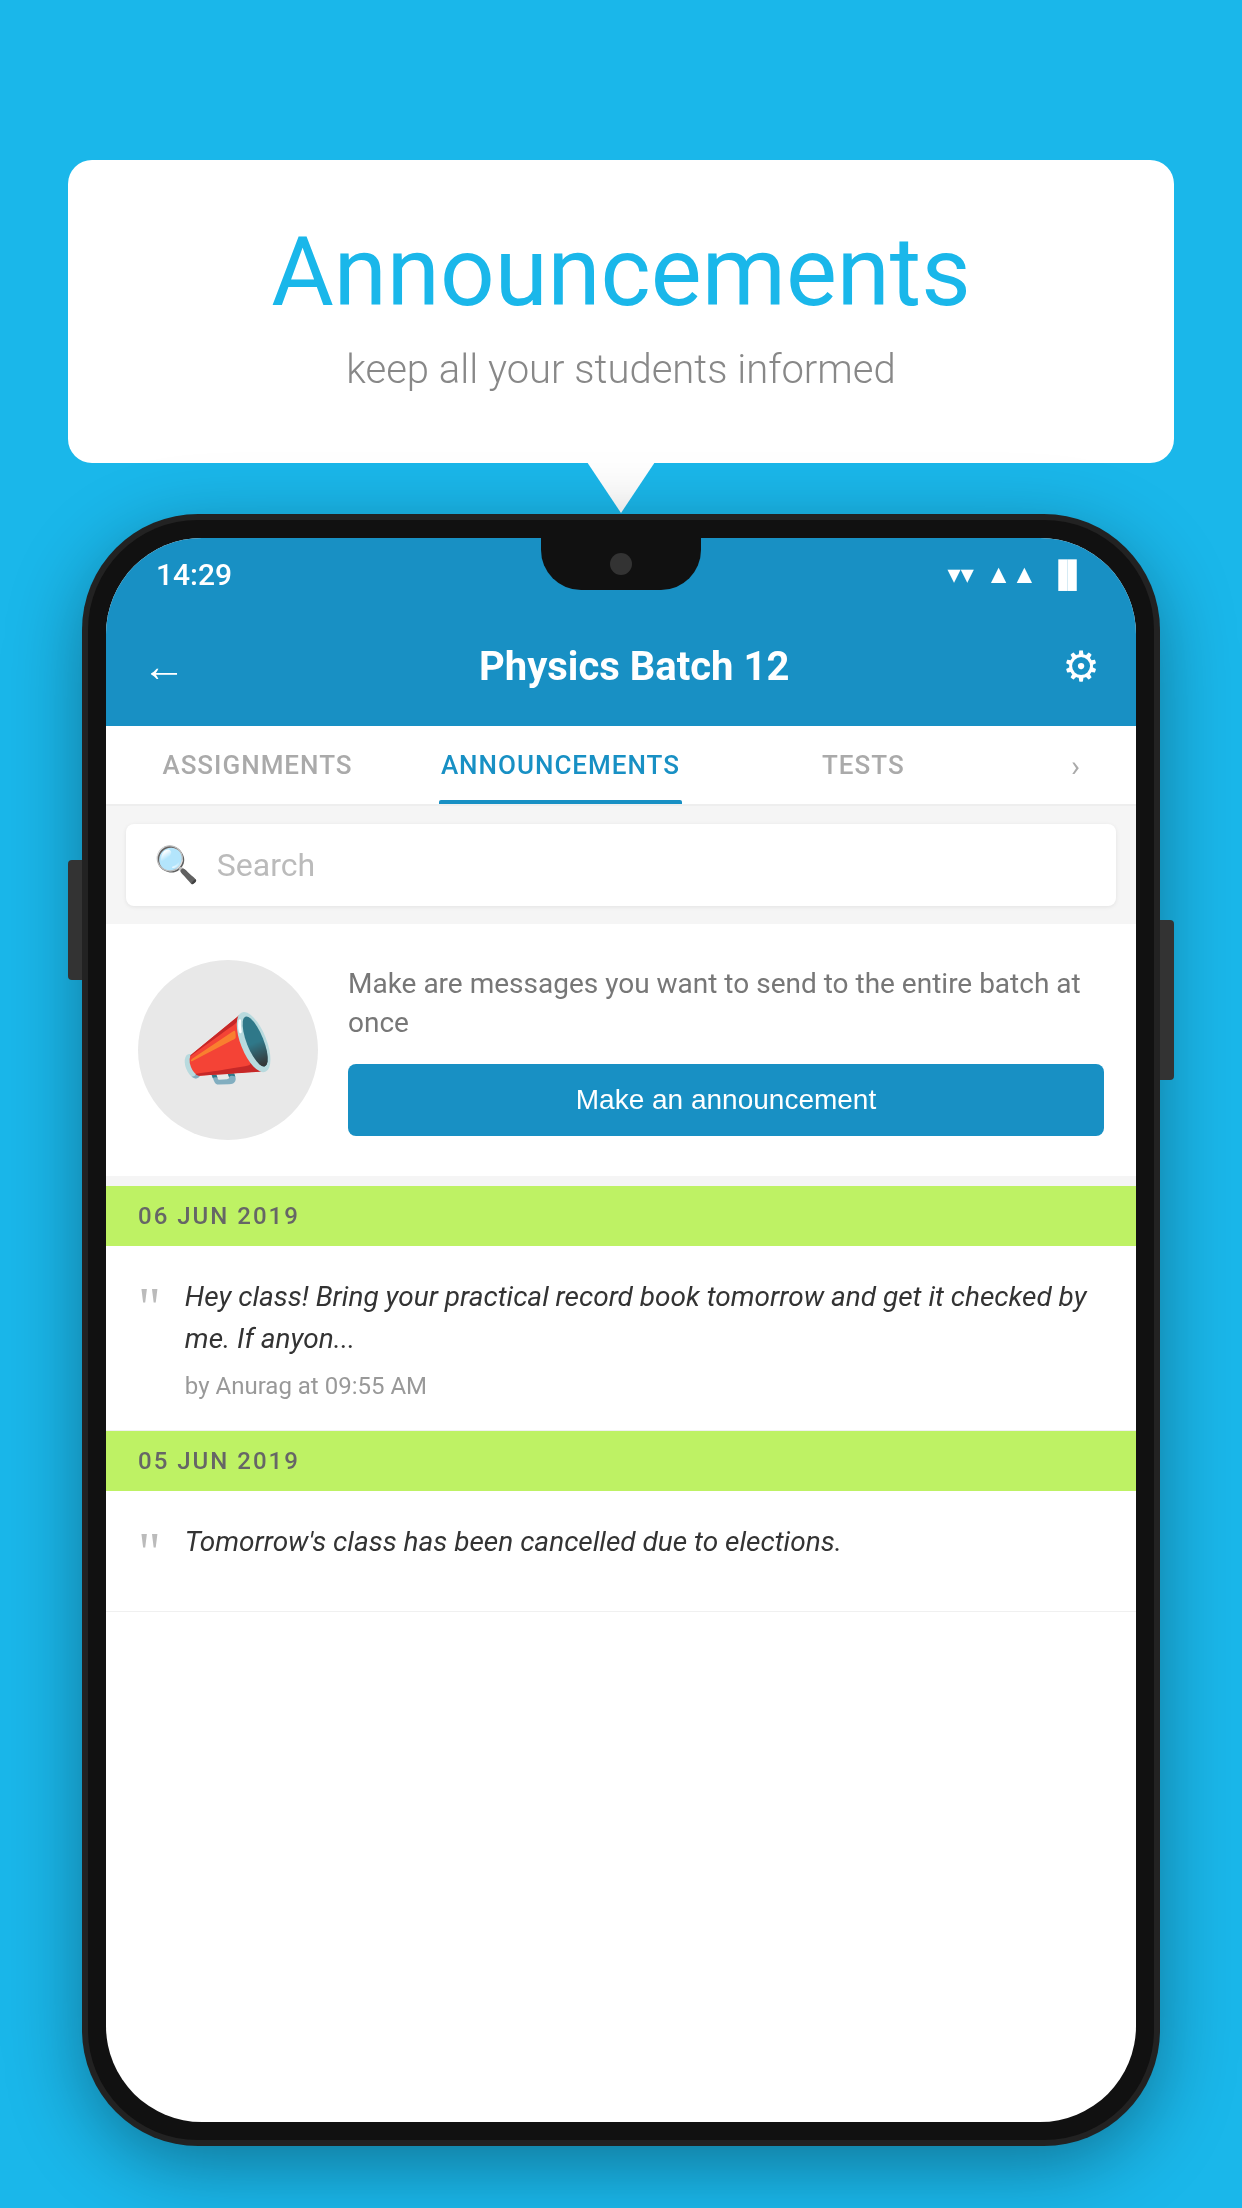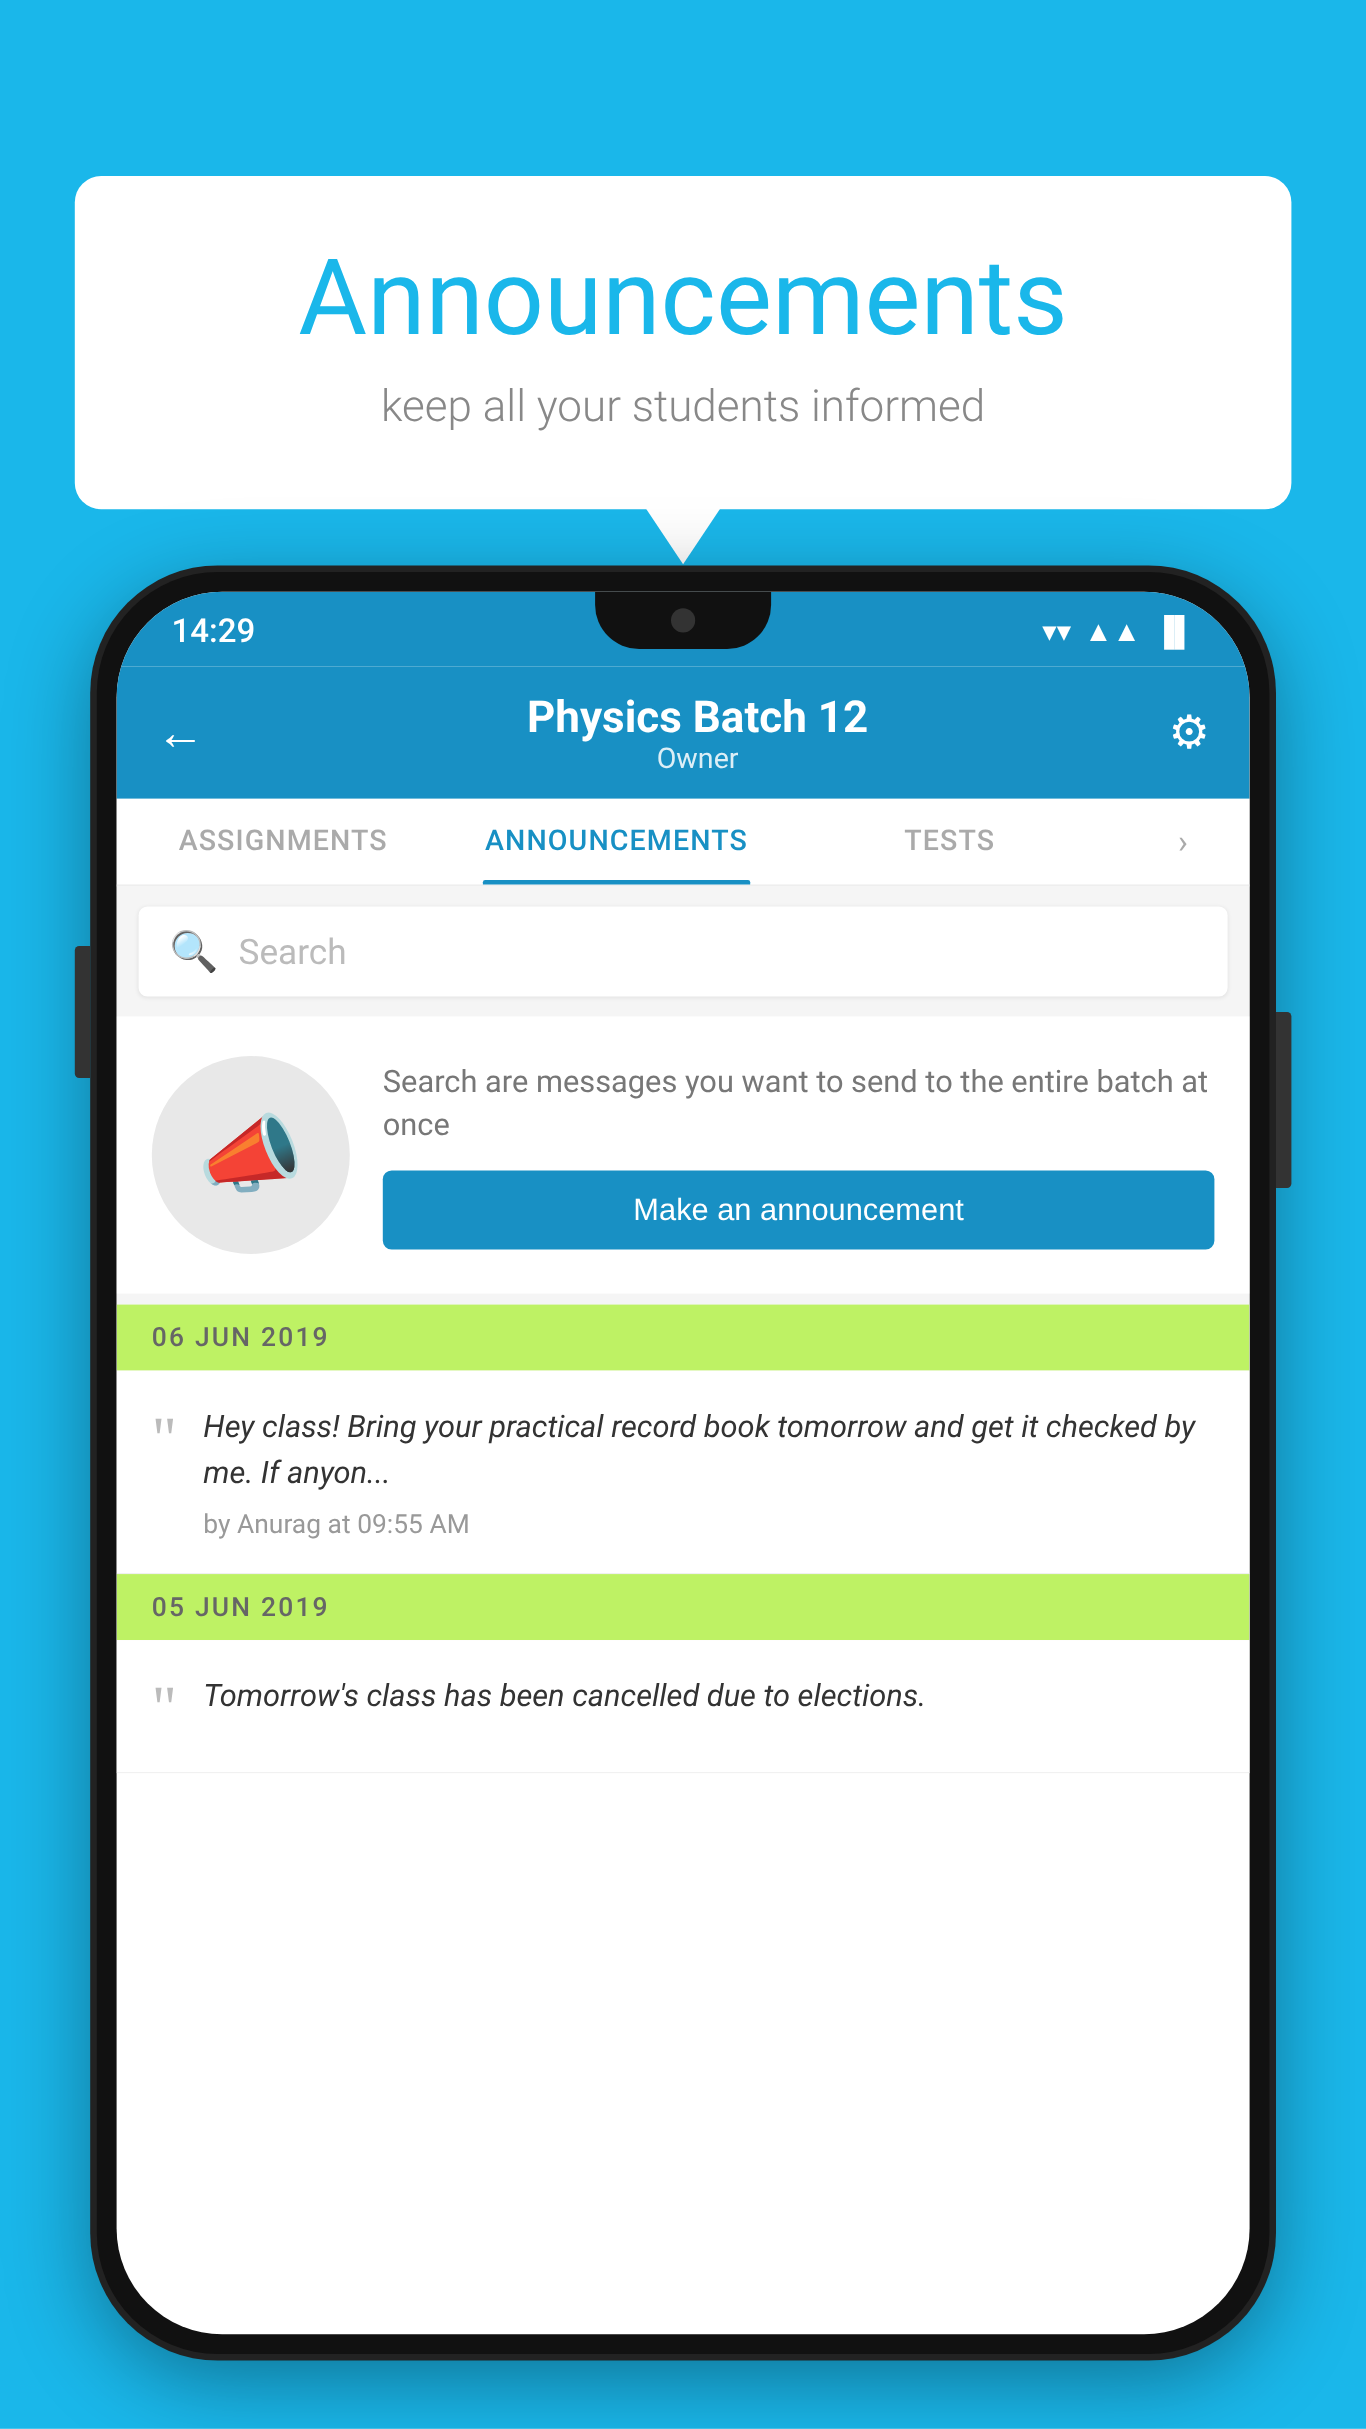--- a/index.html
+++ b/index.html
@@ -353,21 +353,20 @@
           <span>▾▾</span>
           <span>▲▲</span>
           <span>▐▌</span>
         </div>
       </div>
 
       <div class="app-bar">
         <span class="back-arrow">←</span>
         <div class="app-bar-title-group">
           <div class="app-bar-title">Physics Batch 12</div>
-          <div class="app-bar-subtitle">Owner</div>
         </div>
         <span class="settings-icon">⚙</span>
       </div>
 
       <div class="tabs">
         <div class="tab">
           <span>ASSIGNMENTS</span>
         </div>
         <div class="tab active">
           <span>ANNOUNCEMENTS</span>
@@ -383,21 +382,21 @@
         <div class="search-bar">
           <span class="search-icon-wrap">🔍</span>
           <span class="search-text">Search</span>
         </div>
 
         <div class="promo-section">
           <div class="promo-icon-circle">
             <span class="megaphone-icon">📣</span>
           </div>
           <div class="promo-right">
-            <div class="promo-desc">Search are messages you want to send to the entire batch at once</div>
+            <div class="promo-desc">Make are messages you want to send to the entire batch at once</div>
             <button class="make-announcement-btn">Make an announcement</button>
           </div>
         </div>
 
         <div class="date-divider">06  JUN  2019</div>
 
         <div class="announcement-item">
           <div class="quote-icon">"</div>
           <div class="announcement-content">
             <div class="announcement-text">Hey class! Bring your practical record book tomorrow and get it checked by me. If anyon...</div>

